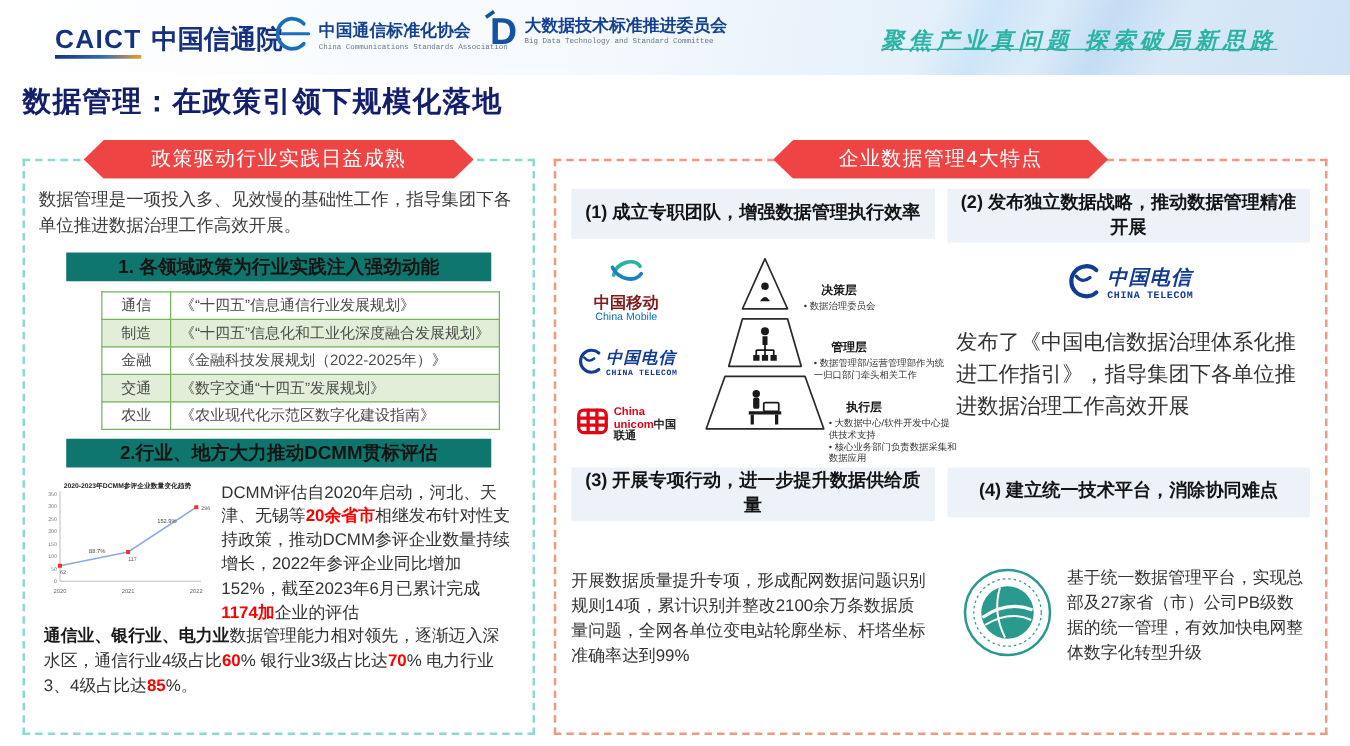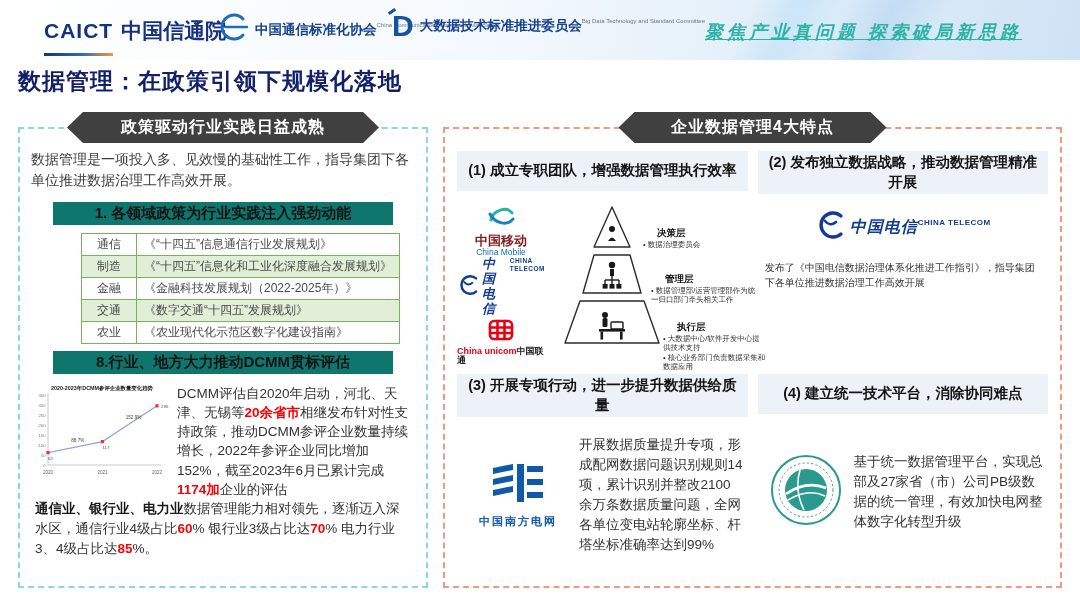--- a/index.html
+++ b/index.html
@@ -10,41 +10,41 @@
     -webkit-font-smoothing:antialiased;
   }
   
   #header{position:absolute;left:0;top:0;width:1080px;height:60px;
     background:linear-gradient(100deg,#ffffff 0%,#f4f9fd 45%,#dcebf8 80%,#cfe3f5 100%);}
   .wave{position:absolute;top:0;height:60px;pointer-events:none;}
   .wave1{right:0;width:430px;background:linear-gradient(115deg,transparent 42%,rgba(140,190,235,.30) 54%,transparent 66%);}
   .wave2{right:120px;width:420px;background:linear-gradient(115deg,transparent 48%,rgba(170,215,245,.38) 58%,transparent 70%);}
   .logo-caict{position:absolute;left:44px;top:17px;display:flex;align-items:baseline;gap:8px;}
   .caict-abbr{font-size:21px;font-weight:bold;color:#16317d;letter-spacing:1px;
-    padding-bottom:13px;
+    padding-bottom:3px;
     background:linear-gradient(90deg,#16317d 0%,#2e6db4 55%,#f09a2e 100%);
     background-repeat:no-repeat;background-size:100% 3px;background-position:0 100%;}
   .caict-cn{font-size:21px;font-weight:bold;color:#16317d;}
   .logo-ccsa{position:absolute;left:216px;top:11px;display:flex;align-items:center;gap:5px;}
   .logo-bdtc{position:absolute;left:392px;top:11px;display:flex;align-items:center;gap:6px;}
-  .logo-col{display:flex;flex-direction:row;line-height:1.15;}
+  .logo-col{display:flex;flex-direction:column;line-height:1.15;font-family:Liberation Mono, monospace;}
   .logo-cn{font-size:13.5px;font-weight:bold;color:#15418f;}
   .logo-en{font-size:6px;color:#6a7686;transform-origin:left top;}
   .bdtc-d{font-size:30px;font-weight:bold;color:#1553a0;line-height:30px;font-family:"Liberation Sans",sans-serif;position:relative;}
   .bdtc-d::before{content:"";position:absolute;left:-4px;top:-1px;width:8px;height:3px;background:#1553a0;transform:rotate(-35deg);}
   #slogan{position:absolute;right:58px;top:20px;font-size:18px;font-weight:bold;font-style:italic;
     color:#2cb3a4;letter-spacing:4px;text-decoration:underline;}
   
   #page-title{position:absolute;left:18px;top:66px;font-size:23px;font-weight:bold;color:#131f6b;letter-spacing:1px;}
   
   .panel{position:absolute;top:127px;height:461px;background:#fff;box-sizing:border-box;}
   #left-panel{left:18px;width:410px;border:2px dashed #8ed8d3;}
   #right-panel{left:443px;width:619px;border:2px dashed #f0997f;}
   .banner{position:absolute;left:50%;transform:translateX(-50%);top:-17px;height:31px;
-    background:#404040;color:#fff;font-size:16px;font-weight:bold;letter-spacing:1px;
+    background:#ef4444;color:#fff;font-size:16px;font-weight:normal;letter-spacing:1px;
     display:flex;align-items:center;justify-content:center;
     clip-path:polygon(16px 0,calc(100% - 16px) 0,100% 50%,calc(100% - 16px) 100%,16px 100%,0 50%);}
   .banner-left{width:312px;}
   .banner-right{width:268px;}
   
   .lp-content{padding:20px 9px 6px 9px;}
   .intro{font-size:14px;color:#3d3d3d;line-height:1.5;padding:0 2px 4px 2px;}
   .sec-h{background:#0f766e;color:#141414;font-weight:bold;font-size:15px;text-align:center;
     padding:2px 0;margin:7px 24px 8px 24px;}
   table.policy{border-collapse:collapse;margin:0 4px 2px 52px;font-size:12px;color:#4a4a4a;}
@@ -63,39 +63,39 @@
   .quad-h{background:#edf1f8;font-weight:bold;font-size:14.5px;color:#141414;text-align:center;
     line-height:1.35;padding:2px 6px;min-height:40px;display:flex;align-items:center;justify-content:center;box-sizing:border-box;}
   .q1-body{display:flex;height:168px;margin-top:6px;}
   .q1-logos{width:88px;flex:none;display:flex;flex-direction:column;justify-content:space-between;align-items:center;padding:6px 0 10px 0;box-sizing:border-box;}
   .cm-block{display:flex;flex-direction:column;align-items:center;line-height:1.1;}
   .cm-cn{font-size:13px;font-weight:bold;color:#7f1d1d;margin-top:1px;}
   .cm-en{font-size:8.5px;color:#0c70b6;}
   .ct-block{display:flex;align-items:center;gap:3px;}
   .ct-cn{font-size:13px;font-weight:bold;font-style:italic;color:#123c92;letter-spacing:1px;}
   .ct-en{font-size:6.5px;font-weight:bold;color:#123c92;letter-spacing:.5px;}
-  .cu-block{display:flex;flex-direction:column;align-items:center;line-height:1.05;}
+  .cu-block{display:flex;align-items:center;line-height:1.05;}
   .cu-line{font-size:9px;}
   .cu-en{color:#e60113;font-weight:bold;}
   .cu-cn{color:#222;font-weight:bold;}
   .pyramid-zone{flex:1;position:relative;}
   .pyr-svg{position:absolute;left:2px;top:4px;}
   .tier-label{position:absolute;line-height:1.25;margin-top:24px;}
   .tl-title{font-size:9.5px;font-weight:bold;color:#111;margin-bottom:1px;}
   .tl-bullet{font-size:7.5px;color:#333;display:block;}
   .tl-bullet::before{content:"• ";}
   .tl-1{left:98px;top:6px;width:104px;}
   .tl-2{left:106px;top:52px;width:108px;}
   .tl-3{left:118px;top:100px;width:104px;}
   .tl-1 .tl-title,.tl-2 .tl-title,.tl-3 .tl-title{padding-left:14px;}
   .q2-body{display:flex;flex-direction:column;align-items:center;height:168px;margin-top:6px;}
   .ct-block-lg{display:flex;align-items:center;gap:5px;margin-top:10px;}
   .ct-cn-lg{font-size:16px;font-weight:bold;font-style:italic;color:#123c92;letter-spacing:1px;}
   .ct-en-lg{font-size:8px;font-weight:bold;color:#123c92;letter-spacing:.5px;}
-  .q2-text{width:276px;font-size:10px;color:#333;line-height:1.5;margin-top:16px;}
+  .q2-text{width:276px;font-size:17px;color:#333;line-height:1.5;margin-top:16px;}
   .q34-body{display:flex;align-items:center;height:148px;margin-top:4px;}
   .csg-block{width:122px;flex:none;display:flex;flex-direction:column;align-items:center;}
   .csg-cn{font-size:11px;font-weight:bold;color:#0f5aa8;letter-spacing:2px;margin-top:4px;}
   .q3-text,.q4-text{flex:1;font-size:13.5px;color:#333;line-height:1.48;padding-right:4px;}
   .sg-block{width:96px;flex:none;display:flex;justify-content:center;}
 </style>
 </head>
 <body>
 
 <div id="header">
@@ -158,21 +158,21 @@
           <td class="ind">交通</td>
           <td>《数字交通“十四五”发展规划》</td>
         </tr>
         <tr>
           <td class="ind">农业</td>
           <td>《农业现代化示范区数字化建设指南》</td>
         </tr>
       </tbody>
     </table>
 
-    <div class="sec-h">8.行业、地方大力推动DCMM贯标评估</div>
+    <div class="sec-h">2.行业、地方大力推动DCMM贯标评估</div>
 
     <div class="sec2-row">
       <div class="chart-box" id="dcmm-chart"><svg width="142" height="96" viewBox="0 0 142 96">
             <text x="71" y="8" font-size="5.4" font-weight="bold" text-anchor="middle" fill="#222">2020-2023年DCMM参评企业数量变化趋势</text>
             <text x="14.5" y="84.6" font-size="4.2" text-anchor="end" fill="#777">0</text>
             <text x="14.5" y="74.6" font-size="4.2" text-anchor="end" fill="#777">50</text>
             <text x="14.5" y="64.6" font-size="4.2" text-anchor="end" fill="#777">100</text>
             <text x="14.5" y="54.6" font-size="4.2" text-anchor="end" fill="#777">150</text>
             <text x="14.5" y="44.6" font-size="4.2" text-anchor="end" fill="#777">200</text>
             <text x="14.5" y="34.6" font-size="4.2" text-anchor="end" fill="#777">250</text>
@@ -311,36 +311,20 @@
             <span class="ct-en-lg">CHINA TELECOM</span>
           </span>
         </div>
         <div class="q2-text">发布了《中国电信数据治理体系化推进工作指引》，指导集团下各单位推进数据治理工作高效开展</div>
       </div>
     </div>
 
     <div class="quad">
       <div class="quad-h">(3) 开展专项行动，进一步提升数据供给质量</div>
       <div class="q34-body">
-        <div class="csg-block">
-          <span>
-            <svg width="62" height="44" viewBox="0 0 62 44">
-              <g fill="#0f5aa8">
-                <polygon points="6,6 26,2 26,8 6,12"></polygon>
-                <polygon points="6,17 26,13 26,19 6,23"></polygon>
-                <polygon points="6,28 26,24 26,30 6,34"></polygon>
-                <rect x="30" y="2" width="7" height="38"></rect>
-                <rect x="40" y="4" width="16" height="6"></rect>
-                <rect x="40" y="17" width="16" height="6"></rect>
-                <rect x="40" y="30" width="16" height="6"></rect>
-              </g>
-            </svg>
-          </span>
-          <span class="csg-cn">中国南方电网</span>
-        </div>
         <div class="q3-text">开展数据质量提升专项，形成配网数据问题识别规则14项，累计识别并整改2100余万条数据质量问题，全网各单位变电站轮廓坐标、杆塔坐标准确率达到99%</div>
       </div>
     </div>
 
     <div class="quad">
       <div class="quad-h">(4) 建立统一技术平台，消除协同难点</div>
       <div class="q34-body">
         <div class="sg-block">
           <span>
             <svg width="72" height="72" viewBox="0 0 72 72">

